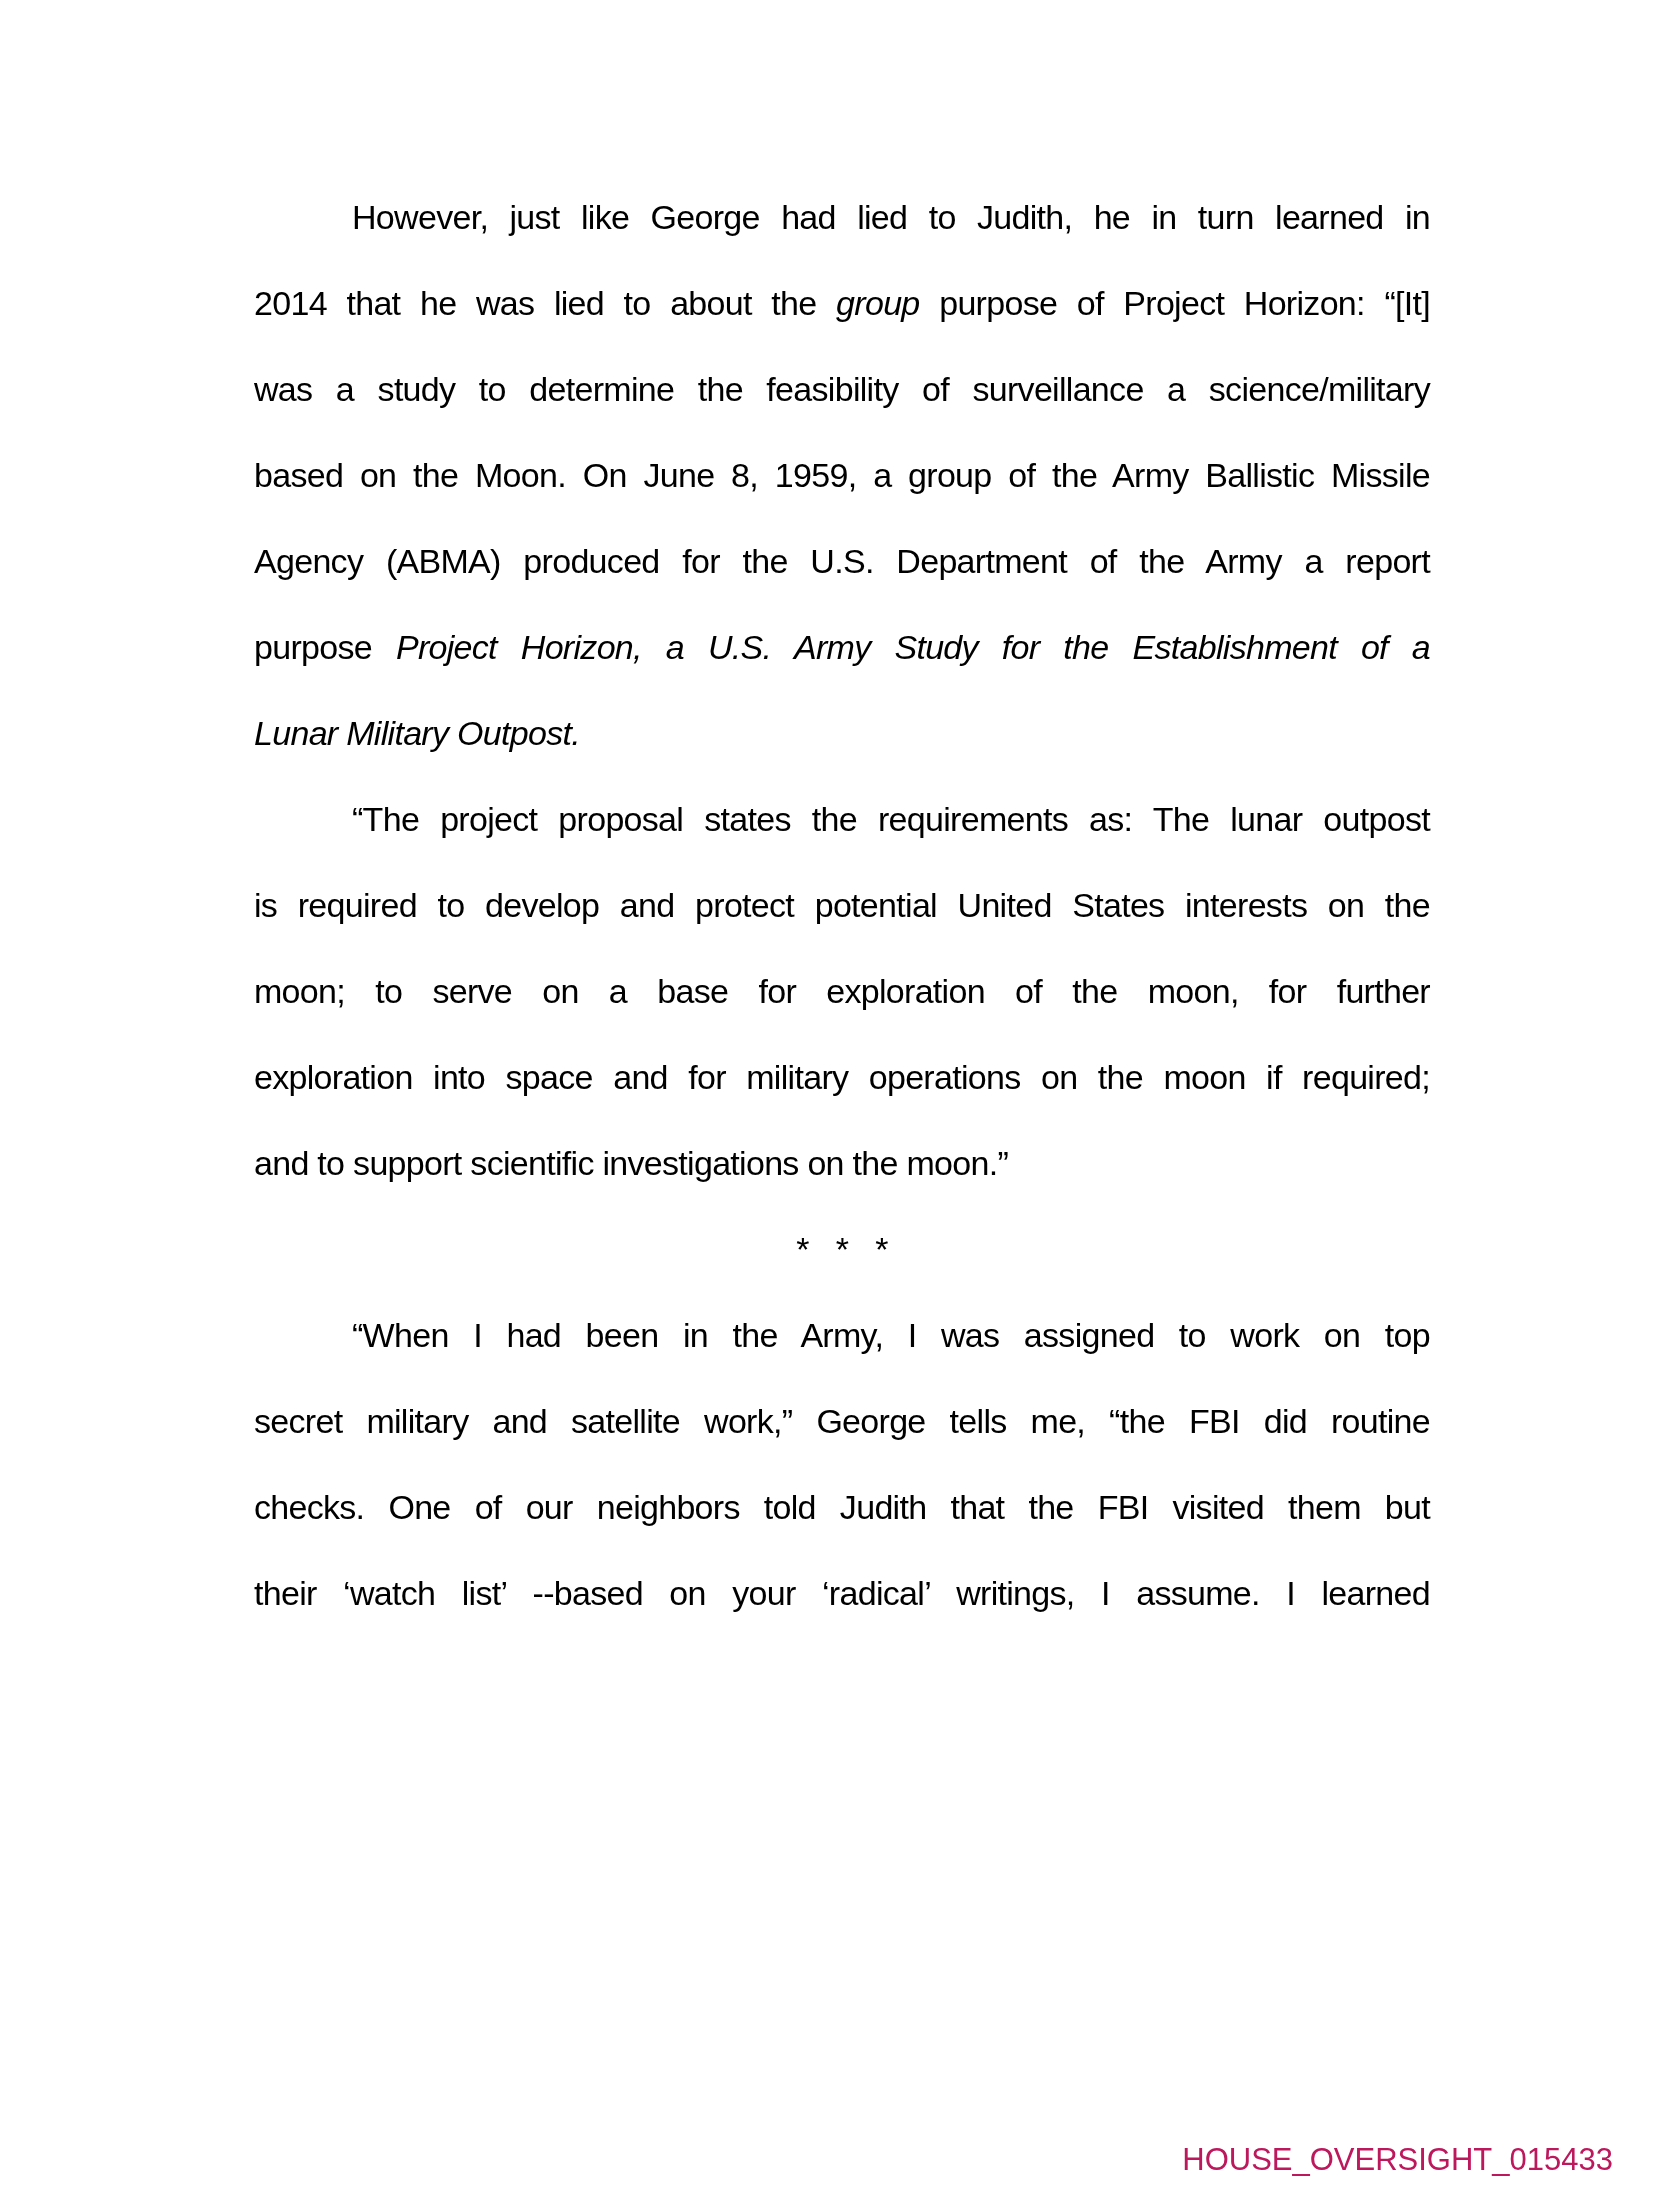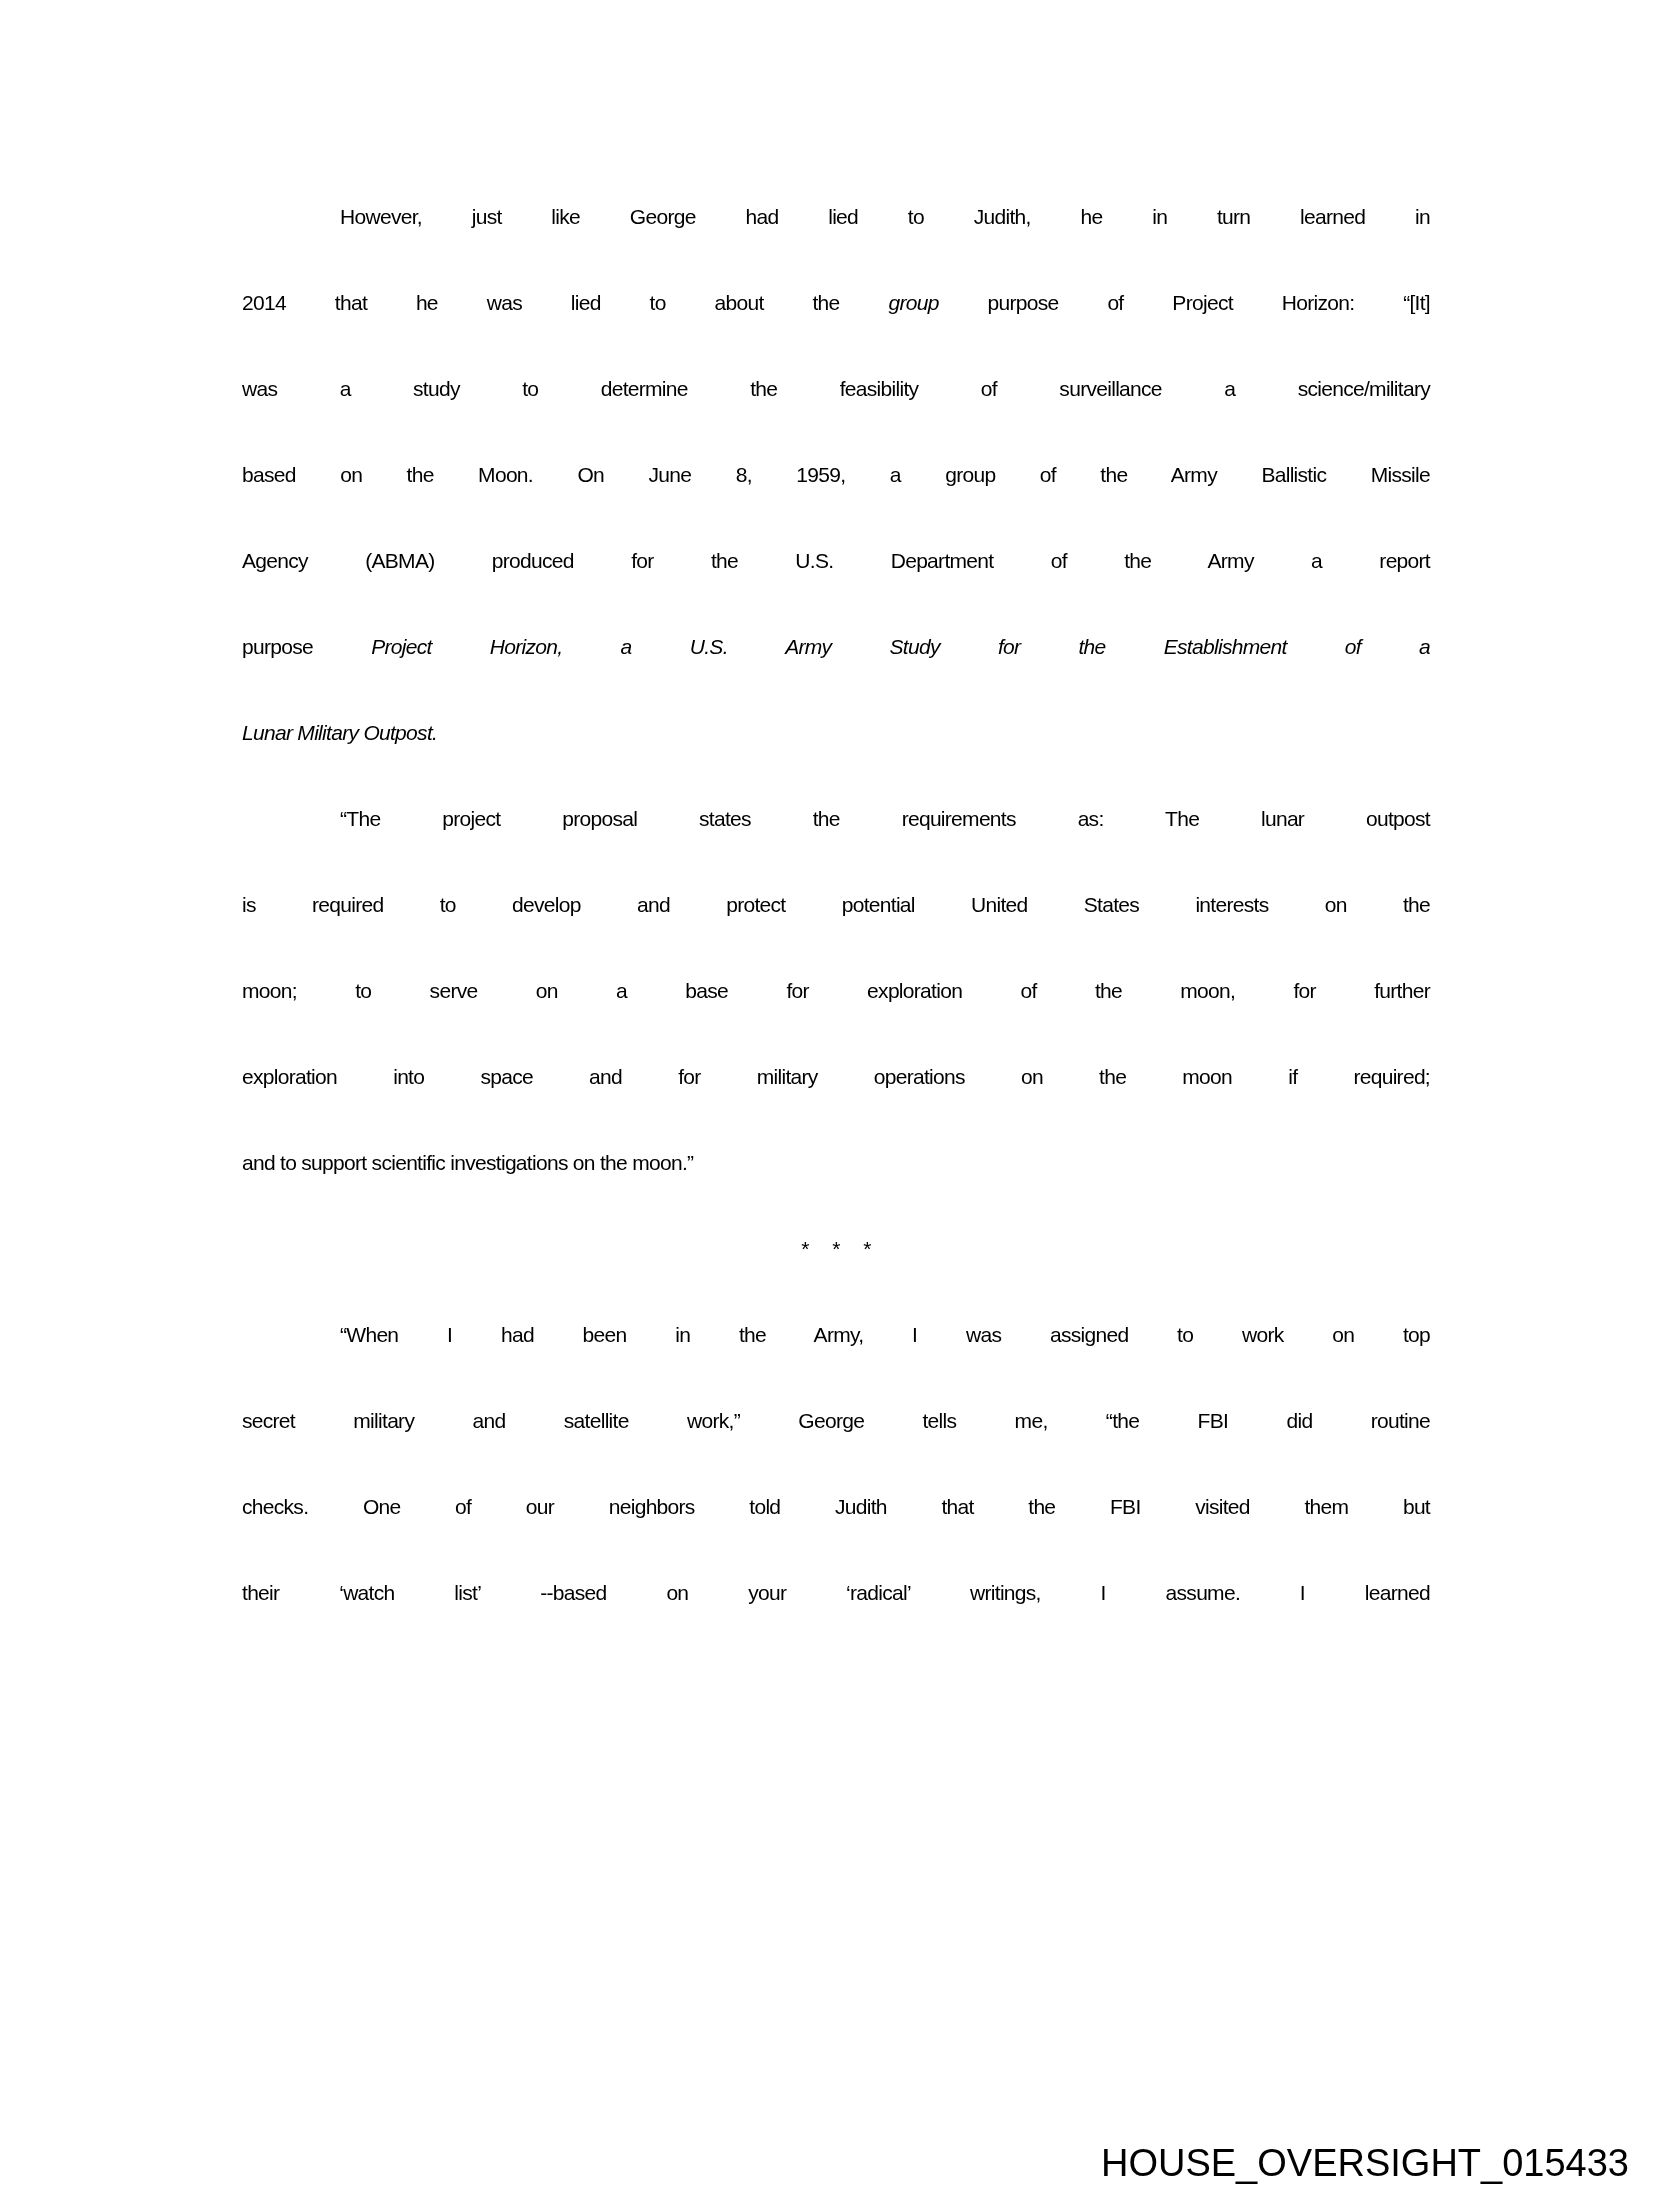--- a/index.html
+++ b/index.html
@@ -16,49 +16,50 @@
     font-family: "Liberation Sans", sans-serif;
     color: #000000;
   }
   .text-block {
     position: absolute;
     left: 242px;
     top: 174px;
     width: 1188px;
   }
   .line {
-    font-size: 21px;
+    font-size: 34px;
     letter-spacing: -0.7px;
     line-height: 86px;
     height: 86px;
     white-space: normal;
     text-align: left;
+    margin-left: 12px;
   }
   .line.j {
     text-align: justify;
     text-align-last: justify;
   }
   .line.c {
     text-align: center;
     text-align-last: center;
     word-spacing: 18.3px;
   }
   .line.ind {
     text-indent: 98px;
   }
   .it {
     font-style: italic;
   }
   .footer {
     position: absolute;
     top: 2142px;
-    right: 40px;
-    font-size: 38px;
+    right: 56px;
+    font-size: 31px;
     letter-spacing: 0;
-    color: #000000;
+    color: #be185d;
   }
 </style>
 </head>
 <body>
 
 <div class="page">
   <div class="text-block">
       <div class="line j ind"><span>However, just like George had lied to Judith, he in turn learned in</span></div>
       <div class="line j"><span>2014 that he was lied to about the </span><span class="it">group</span><span> purpose of Project Horizon:  “[It]</span></div>
       <div class="line j"><span>was a study to determine the feasibility of surveillance a science/military</span></div>

